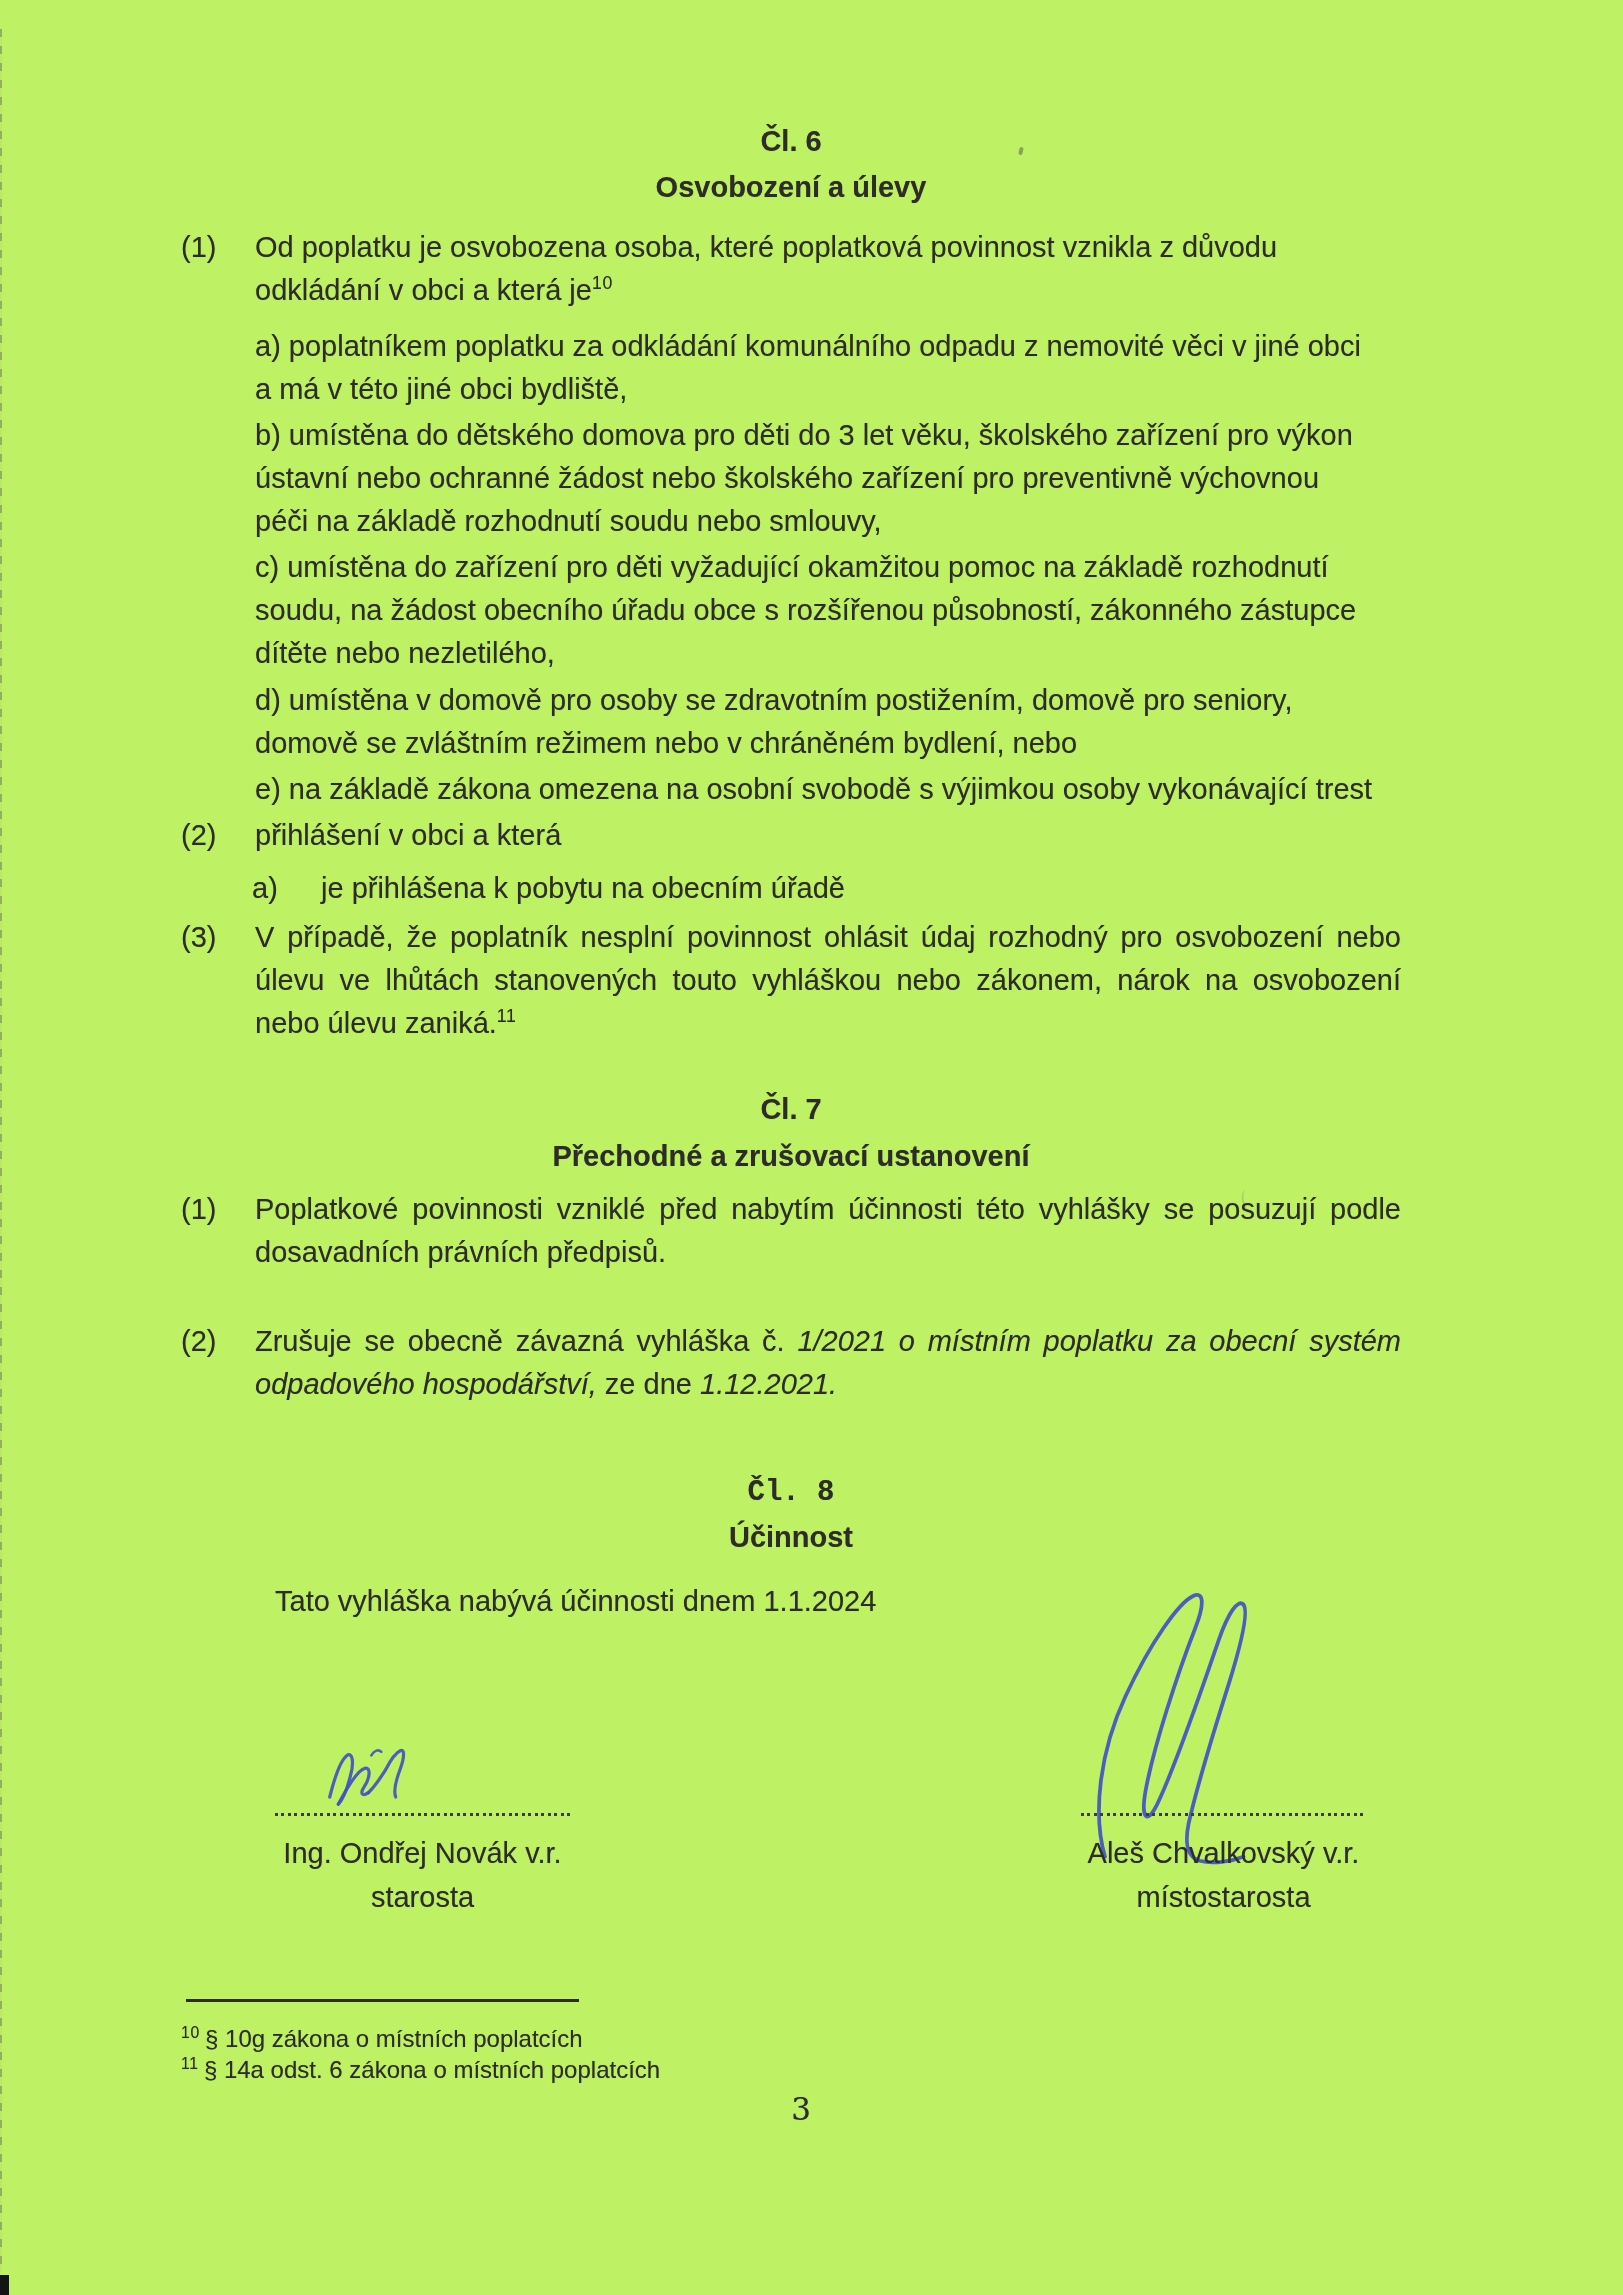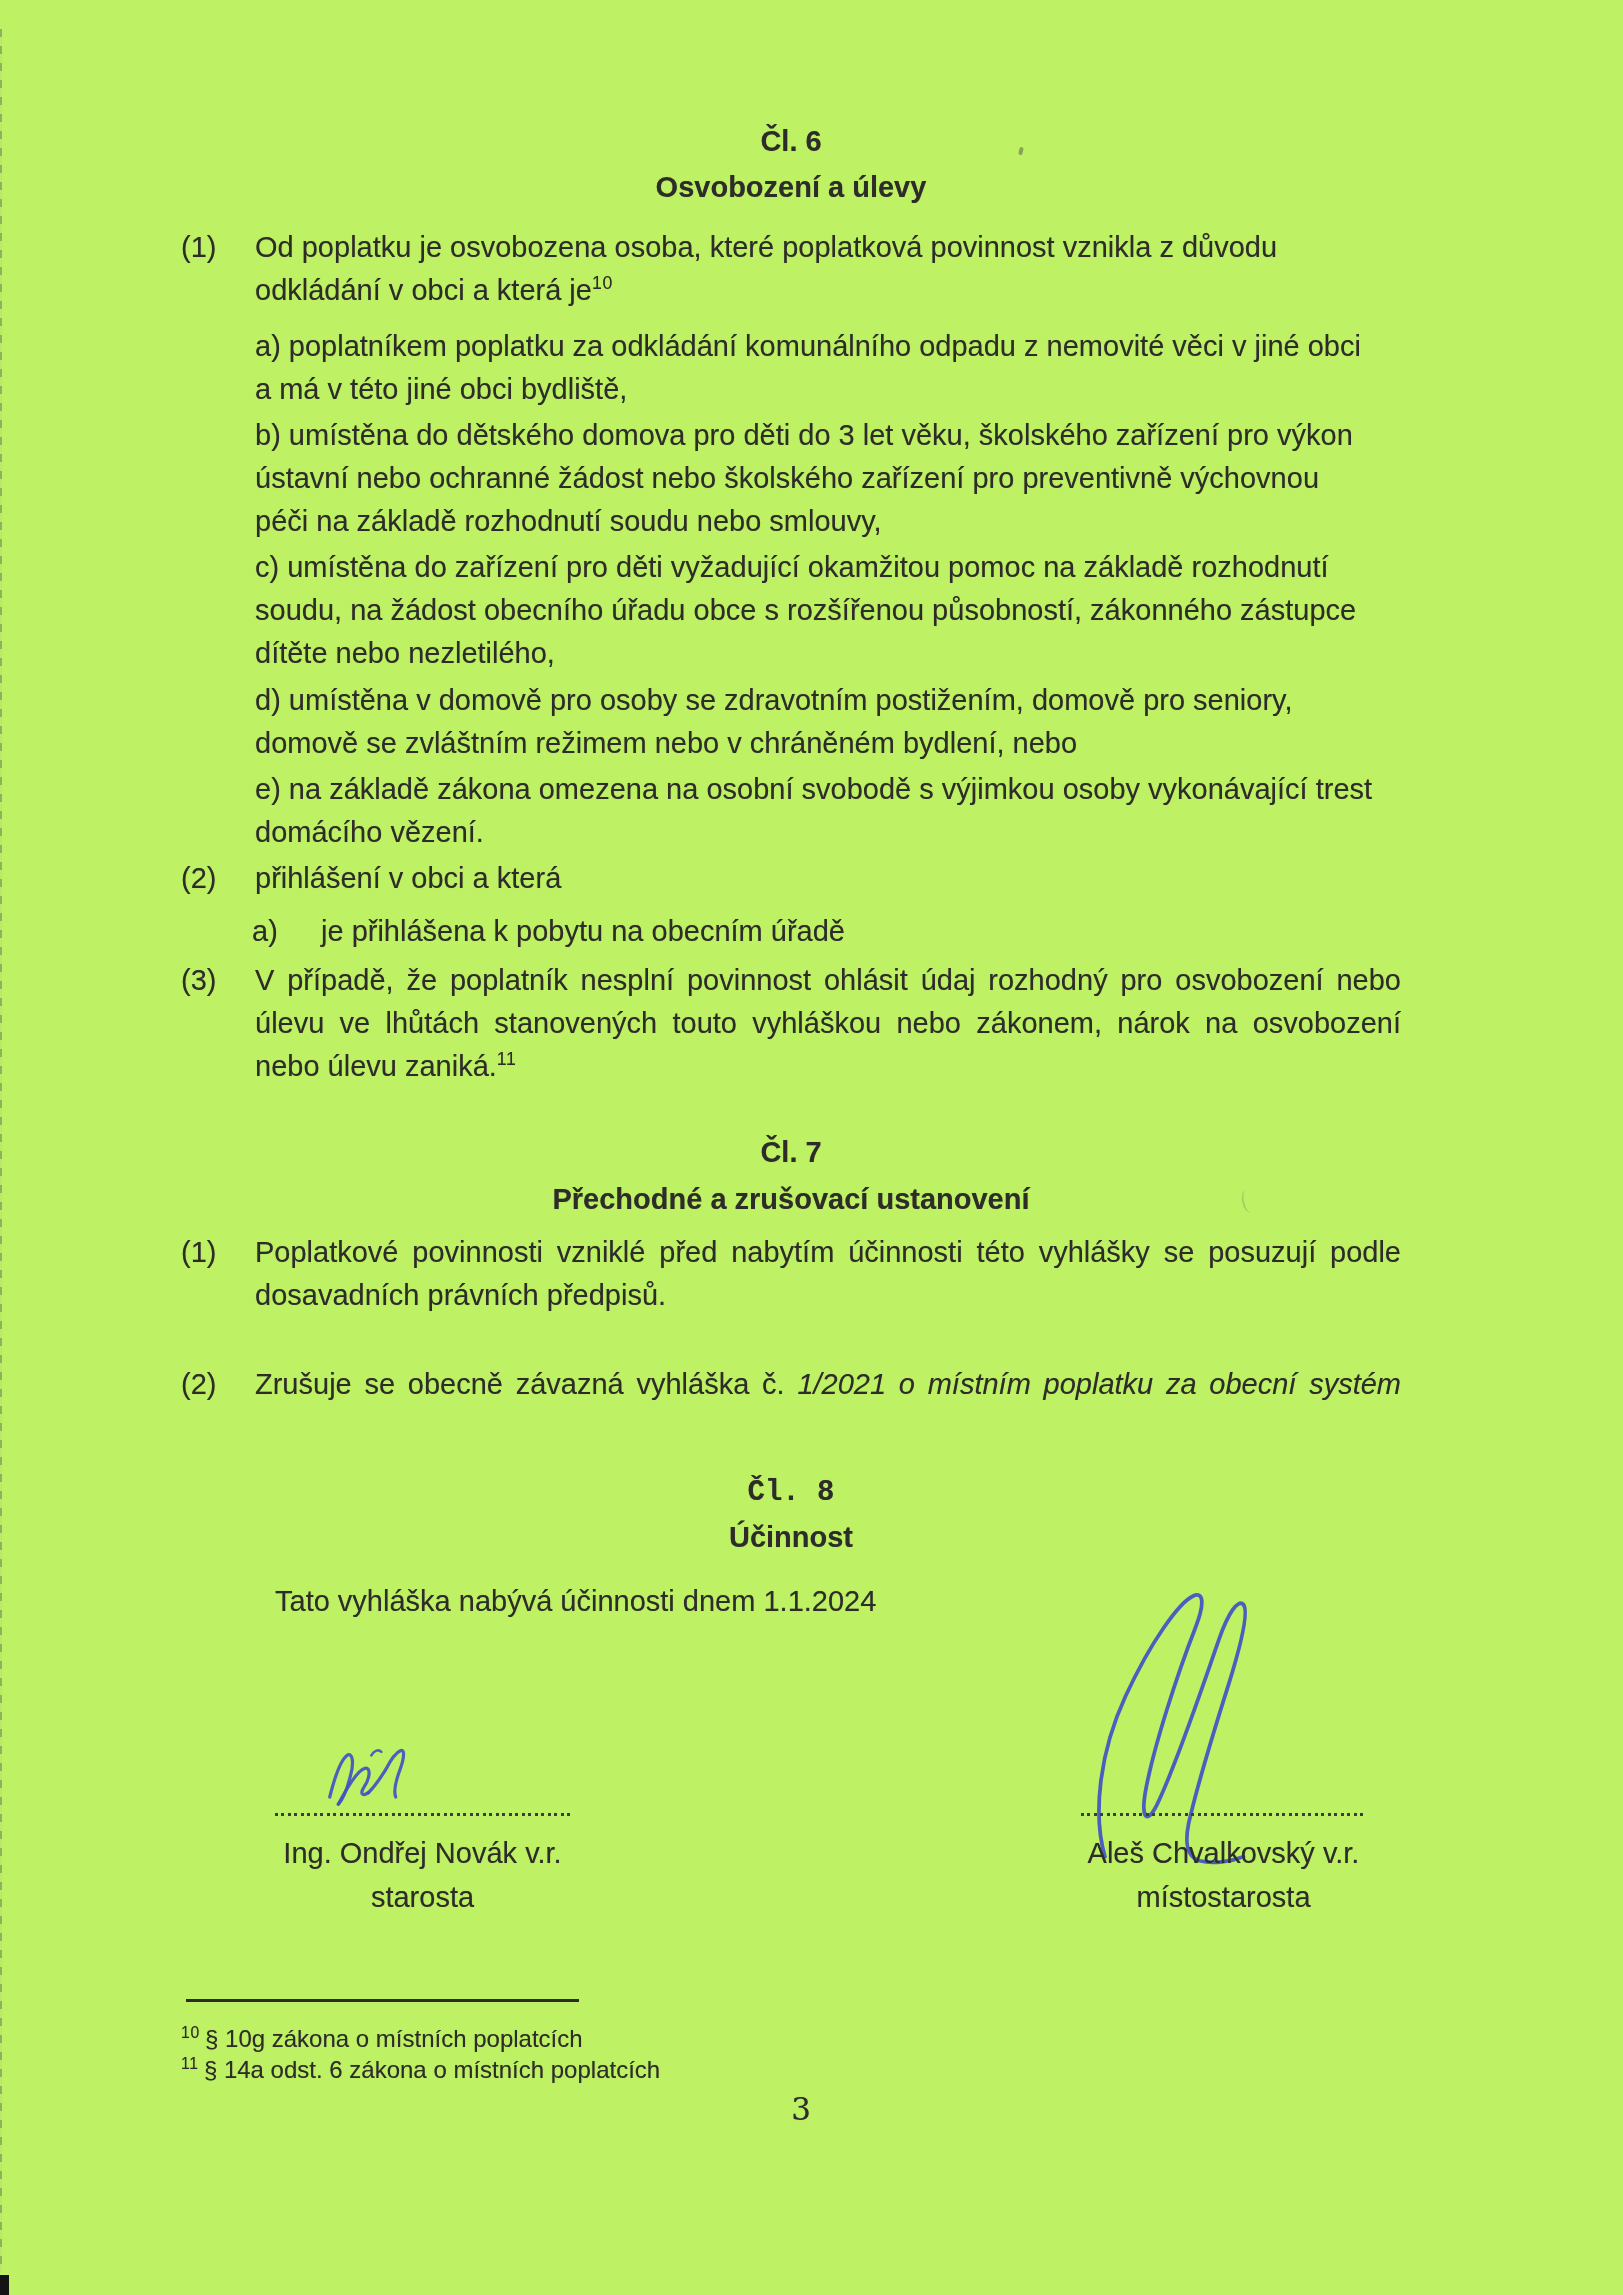--- a/index.html
+++ b/index.html
@@ -98,21 +98,20 @@
       <div class="ln">dítěte nebo nezletilého,</div>
     </div>
 
     <div class="item mt5">
       <div class="ln">d) umístěna v domově pro osoby se zdravotním postižením, domově pro seniory,</div>
       <div class="ln">domově se zvláštním režimem nebo v chráněném bydlení, nebo</div>
     </div>
 
     <div class="item mt5">
       <div class="ln">e) na základě zákona omezena na osobní svobodě s výjimkou osoby vykonávající trest</div>
-      <div class="ln">domácího vězení.</div>
     </div>
 
     <div class="para mt5">
       <div class="pm">(2)</div>
       <div class="pbody">
         <div class="ln">přihlášení v obci a která</div>
       </div>
     </div>
 
     <div class="suba mt15">
@@ -137,20 +136,21 @@
       <div class="pbody">
         <div class="ln j">Poplatkové povinnosti vzniklé před nabytím účinnosti této vyhlášky se posuzují podle</div>
         <div class="ln">dosavadních právních předpisů.</div>
       </div>
     </div>
 
     <div class="para mt70">
       <div class="pm">(2)</div>
       <div class="pbody">
         <div class="ln j"><span>Zrušuje se obecně závazná vyhláška č. </span><span class="it">1/2021 o místním poplatku za obecní systém</span></div>
+        <div class="ln"><span class="it">odpadového hospodářství,</span><span> ze dne </span><span class="it">1.12.2021.</span></div>
       </div>
     </div>
 
     <div class="h mt100">Čl. 8</div>
     <div class="h mt3">Účinnost</div>
 
     <div class="effective mt32">Tato vyhláška nabývá účinnosti dnem 1.1.2024</div>
 
   </div>
 

